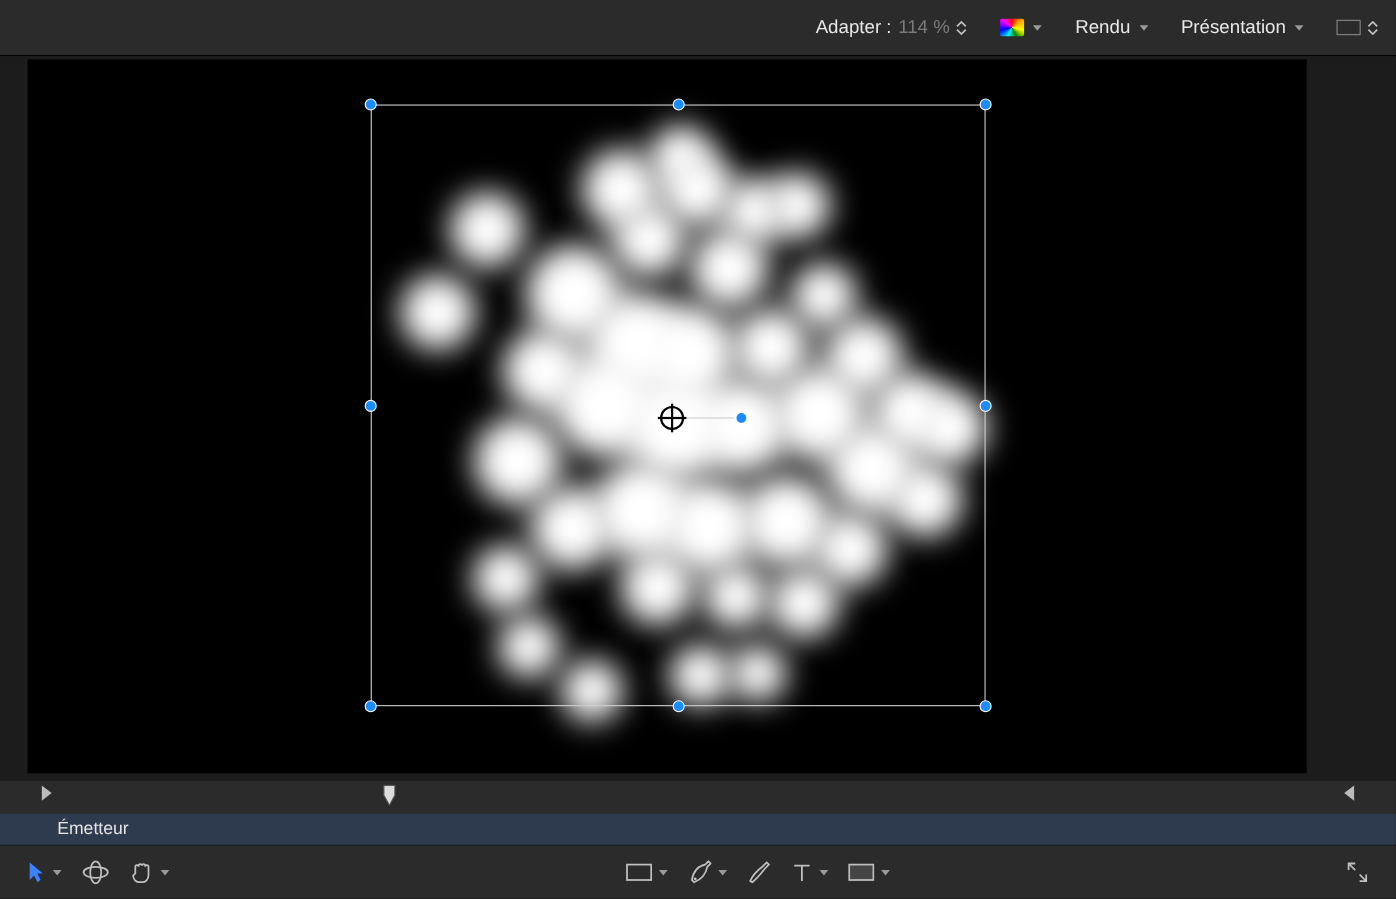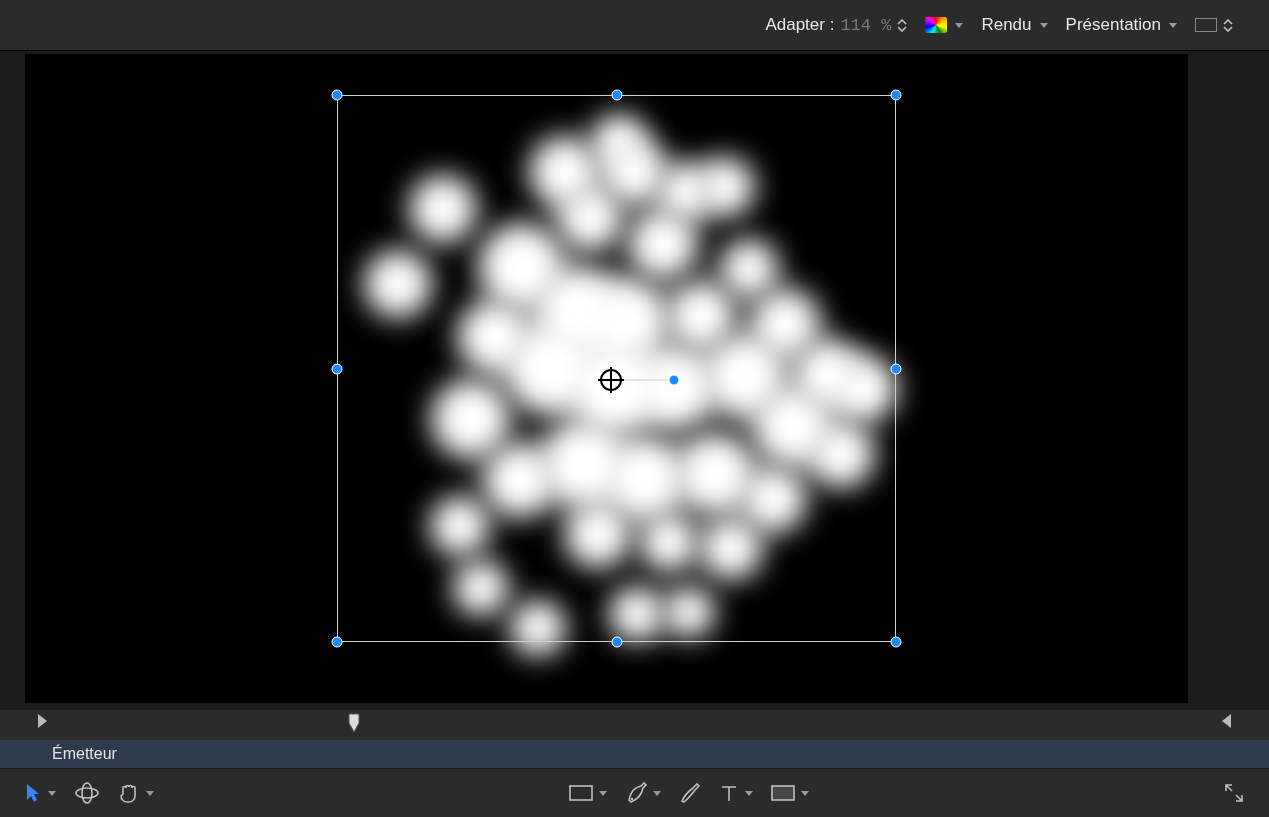--- a/index.html
+++ b/index.html
@@ -15,27 +15,27 @@
 }
 
 
 .top-bar {
   width: 100%;
   height: 51px;
   background: #2b2b2b;
   display: flex;
   align-items: center;
   justify-content: flex-end;
-  padding-right: 36px;
-  gap: 18px;
+  padding-right: 16px;
+  gap: 30px;
   border-bottom: 1px solid #000;
 }
 .top-bar .group { display: flex; align-items: center; gap: 6px; }
 .top-bar .label { color: #e8e8e8; font-size: 17px; }
-.top-bar .dim  { color: #7a7a7a; font-size: 17px; font-family: Liberation Mono, monospace; }
+.top-bar .dim  { color: #7a7a7a; font-size: 17px; }
 .stepper { display:flex; flex-direction:column; gap:1px; }
 .stepper svg { display:block; }
 .dropdown-caret { margin-left:2px; }
 .color-chip {
   width: 22px; height: 16px; border-radius:2px;
   background: conic-gradient(red, orange, yellow, green, cyan, blue, magenta, red);
 }
 .square-chip {
   width: 22px; height: 14px; border:1px solid #888; background:#2b2b2b;
 }

